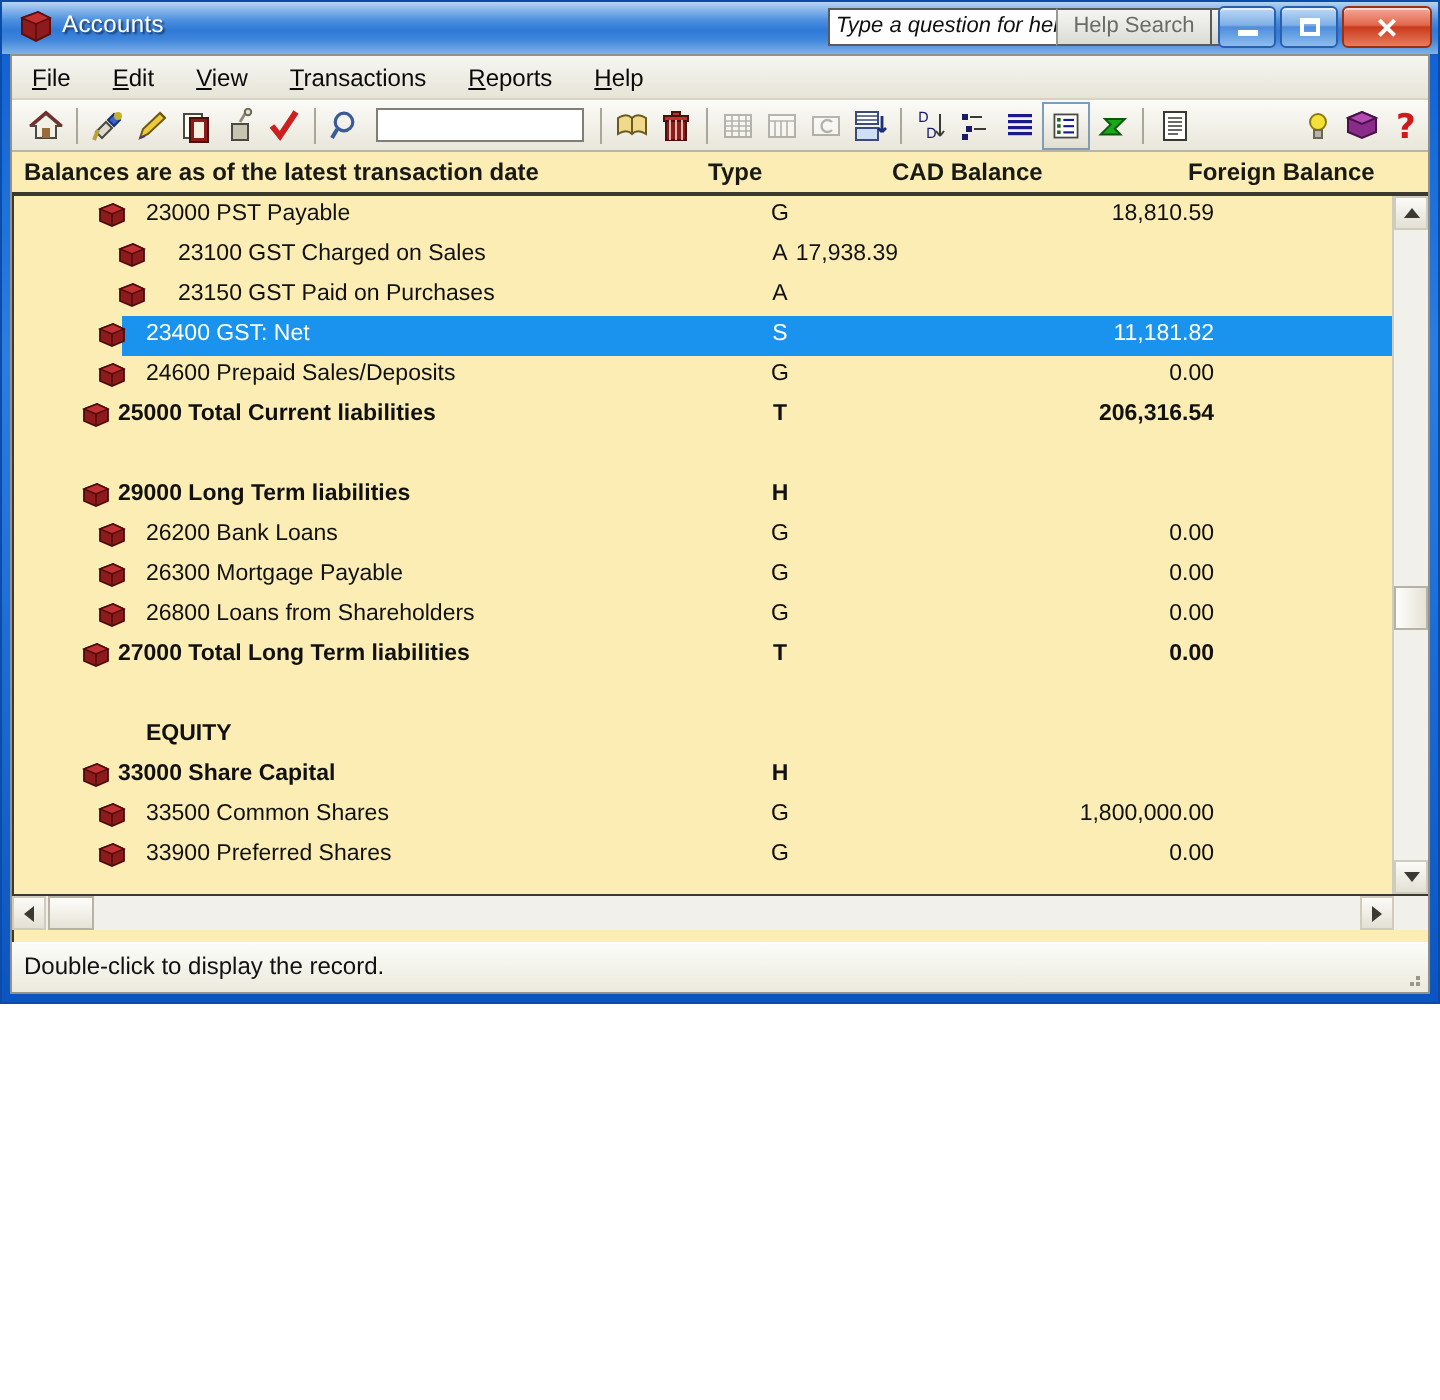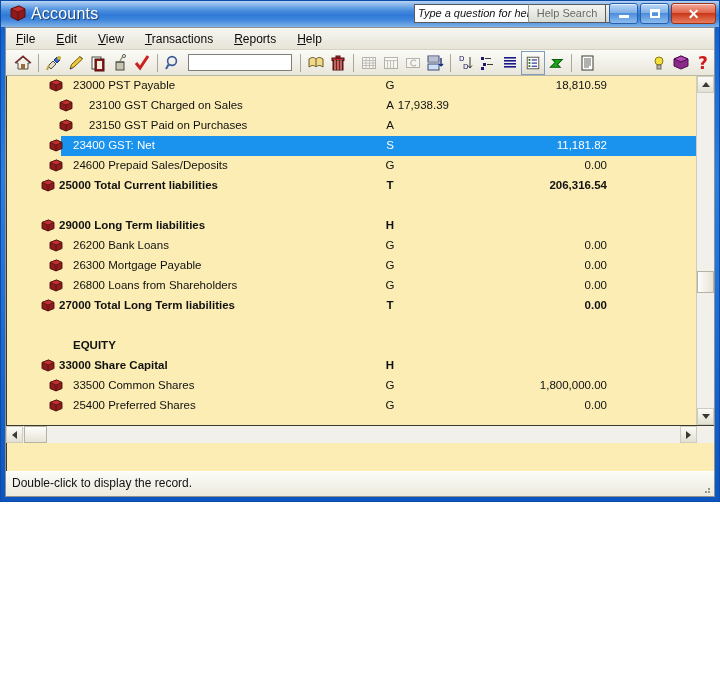--- a/index.html
+++ b/index.html
@@ -12,21 +12,21 @@
     padding:0;box-sizing:border-box;
     border:1px solid #0a4ca8;
   }
   .titlebar{
     position:relative;height:26px;
     background:linear-gradient(to bottom,#b6d3f2 0%,#8ab8ec 14%,#4a8ede 36%,#2f79d6 55%,#3f85db 72%,#7fb2e8 100%);
     border-bottom:1px solid #1a5fbf;
   }
   .title-icon{position:absolute;left:8px;top:4px;width:18px;height:17px;}
   .title-text{
-    position:absolute;left:30px;top:4px;font-size:16px;color:#ffffff;
+    position:absolute;left:30px;top:4px;font-size:12px;color:#ffffff;
     font-weight:normal;text-shadow:1px 1px 1px rgba(0,0,0,.55);
     letter-spacing:.2px;
   }
   
   .help-wrap{position:absolute;right:98px;top:3px;display:flex;align-items:stretch;height:19px;}
   .help-q{
     width:114px;background:#ffffff;border:1px solid #5a5a5a;border-right:none;
     font-style:italic;font-size:11px;color:#111;line-height:17px;padding-left:3px;
     box-sizing:border-box;overflow:hidden;white-space:nowrap;
   }
@@ -357,20 +357,26 @@
             <path d="M2 5 L9 2 L16 5 L9 8 Z" fill="#b44ab4" stroke="#4a124a"></path>
           </svg>
       </div>
       <div class="tb">
         <svg width="18" height="18" viewBox="0 0 18 18">
             <text x="4" y="15" font-size="17" font-weight="bold" fill="#d01a1a" font-family="DejaVu Sans">?</text>
           </svg>
       </div>
     </div>
 
+    <div class="listhead">
+      <div class="h h-desc">Balances are as of the latest transaction date</div>
+      <div class="h h-type">Type</div>
+      <div class="h h-cad">CAD Balance</div>
+      <div class="h h-foreign">Foreign Balance</div>
+    </div>
 
     <div class="listwrap">
       <div class="rows" id="rows-host">
           <div class="row" style="top: 0px;">
             <svg class="bookicon" style="left:22px" viewBox="0 0 14 13">
               <path d="M1 3.5 L7.5 1 L13 3.5 L13 9.5 L7 12 L1 9.5 Z" fill="#8e1b1b" stroke="#4a0d0d" stroke-width=".9"></path>
               <path d="M1 3.5 L7.5 1 L13 3.5 L7 6 Z" fill="#c03030" stroke="#4a0d0d" stroke-width=".7"></path>
               <path d="M7 6 L7 12" stroke="#4a0d0d" stroke-width=".7"></path>
             </svg>
             <span class="desc" style="left:46px">23000 PST Payable</span>
@@ -499,21 +505,21 @@
             <span class="desc" style="left:46px">33500 Common Shares</span>
             <span class="type" style="left:355px">G</span>
             <span class="cad" style="left:0;width:580px">1,800,000.00</span>
           </div>
           <div class="row" style="top: 0px;">
             <svg class="bookicon" style="left:22px" viewBox="0 0 14 13">
               <path d="M1 3.5 L7.5 1 L13 3.5 L13 9.5 L7 12 L1 9.5 Z" fill="#8e1b1b" stroke="#4a0d0d" stroke-width=".9"></path>
               <path d="M1 3.5 L7.5 1 L13 3.5 L7 6 Z" fill="#c03030" stroke="#4a0d0d" stroke-width=".7"></path>
               <path d="M7 6 L7 12" stroke="#4a0d0d" stroke-width=".7"></path>
             </svg>
-            <span class="desc" style="left:46px">25400 Preferred Shares</span>
+            <span class="desc" style="left:46px">33900 Preferred Shares</span>
             <span class="type" style="left:355px">G</span>
             <span class="cad" style="left:0;width:580px">0.00</span>
           </div>
         </div>
 
       <div class="vsb">
         <div class="sbtn">
             <span class="tri-up"></span>
           </div>
         <div class="vthumb"></div>

